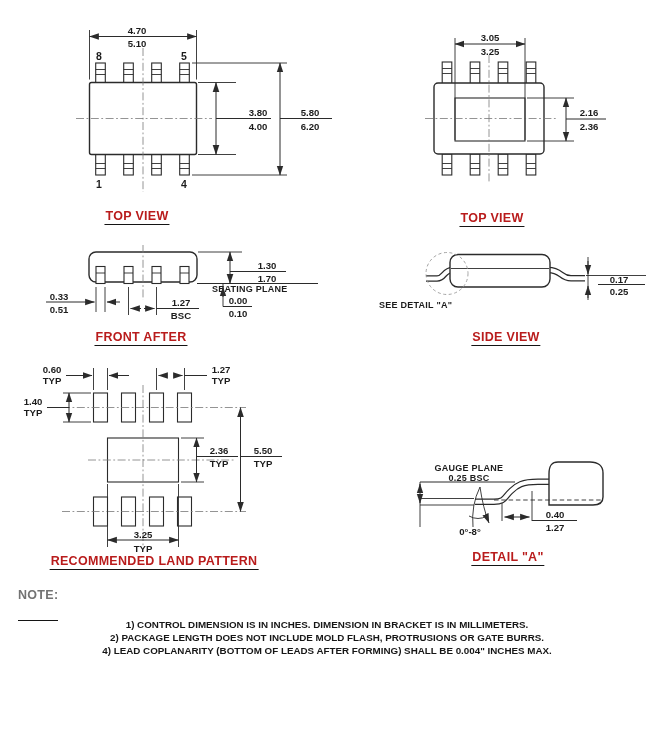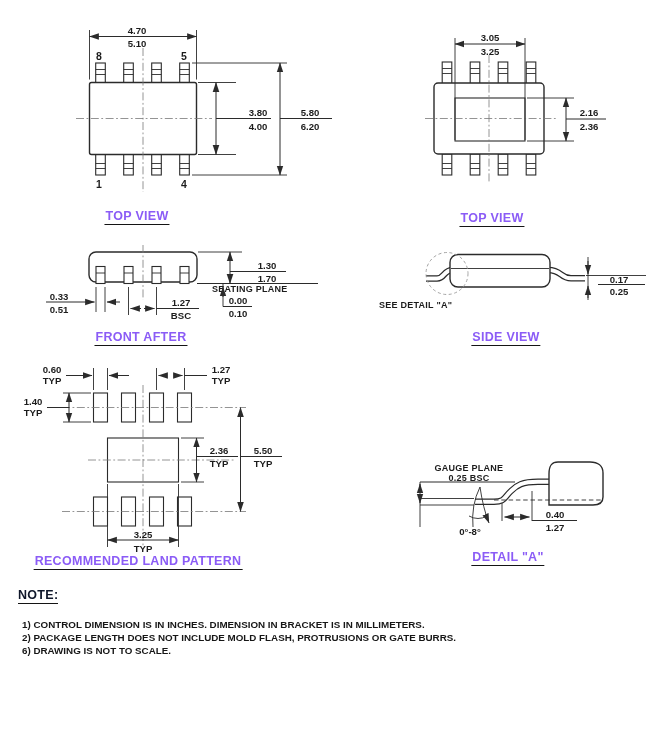--- a/index.html
+++ b/index.html
@@ -16,27 +16,27 @@
   .dsh{stroke:#2b2b2b;stroke-width:0.9;fill:none;stroke-dasharray:4.5 2.8;}
   .tube{stroke:#2b2b2b;stroke-width:6.4;fill:none;}
   .tubein{stroke:#ffffff;stroke-width:4;fill:none;}
   
   text{fill:#1c1c1c;}
   .d{font-family:"Liberation Sans",sans-serif;font-weight:700;font-size:9.6px;}
   .lb{font-family:"Liberation Sans",sans-serif;font-weight:700;font-size:9px;letter-spacing:.25px;}
   .pn{font-family:"Liberation Sans",sans-serif;font-weight:700;font-size:10.5px;}
   
   .vtitle{position:absolute;transform:translateX(-50%);white-space:nowrap;
-          font-weight:700;font-size:12.5px;letter-spacing:.3px;color:#8b5cf6;
+          font-weight:700;font-size:12.5px;letter-spacing:.3px;color:#b91c1c;
           border-bottom:1.8px solid #141414;padding:0 1px 1px 1px;}
   
   .notes-heading{position:absolute;left:18px;top:588px;font-weight:700;font-size:12.5px;
-          letter-spacing:.3px;color:#0f172a;border-bottom:1.8px solid #141414;padding-bottom:1px;}
+          letter-spacing:.3px;color:#737373;border-bottom:1.8px solid #141414;padding-bottom:18px;}
   .notes-list{position:absolute;left:22px;top:618px;width:610px;}
-  .note{font-weight:700;font-size:9.8px;line-height:13.1px;color:#161616;white-space:nowrap;}
+  .note{font-weight:700;font-size:9.8px;line-height:13.1px;color:#161616;white-space:nowrap;text-align:center;}
 </style>
 </head>
 <body>
 
 <div class="canvas">
 
 <svg width="646" height="578" viewBox="0 0 646 578">
   <defs>
     <marker id="ar" markerWidth="10.5" markerHeight="8" refX="9.4" refY="4" orient="auto-start-reverse" markerUnits="userSpaceOnUse">
       <path d="M0,0.7 L9.8,4 L0,7.3 Z" fill="#2b2b2b"></path>
@@ -341,23 +341,23 @@
       <text class="d" x="555" y="518" text-anchor="middle">0.40</text>
       <text class="d" x="555" y="531" text-anchor="middle">1.27</text>
     </g>
   </g>
 </svg>
 
   <div class="vtitle" style="left:137px;top:209px">TOP VIEW</div>
   <div class="vtitle" style="left:492px;top:211px">TOP VIEW</div>
   <div class="vtitle" style="left:141px;top:330px">FRONT AFTER</div>
   <div class="vtitle" style="left:506px;top:330px">SIDE VIEW</div>
-  <div class="vtitle" style="left:138px;top:554px">RECOMMENDED LAND PATTERN</div>
+  <div class="vtitle" style="left:154px;top:554px">RECOMMENDED LAND PATTERN</div>
   <div class="vtitle" style="left:508px;top:550px">DETAIL "A"</div>
 
   <div class="notes-heading">NOTE:</div>
   <div class="notes-list">
     <div class="note">1) CONTROL DIMENSION IS IN INCHES.  DIMENSION IN BRACKET IS IN MILLIMETERS.</div>
     <div class="note">2) PACKAGE LENGTH DOES NOT INCLUDE MOLD FLASH, PROTRUSIONS OR GATE BURRS.</div>
-    <div class="note">6) DRAWING IS NOT TO SCALE.</div>
+    <div class="note">4) LEAD COPLANARITY (BOTTOM OF LEADS AFTER FORMING) SHALL BE 0.004" INCHES MAX.</div>
   </div>
 
 </div>
 
 </body></html>

